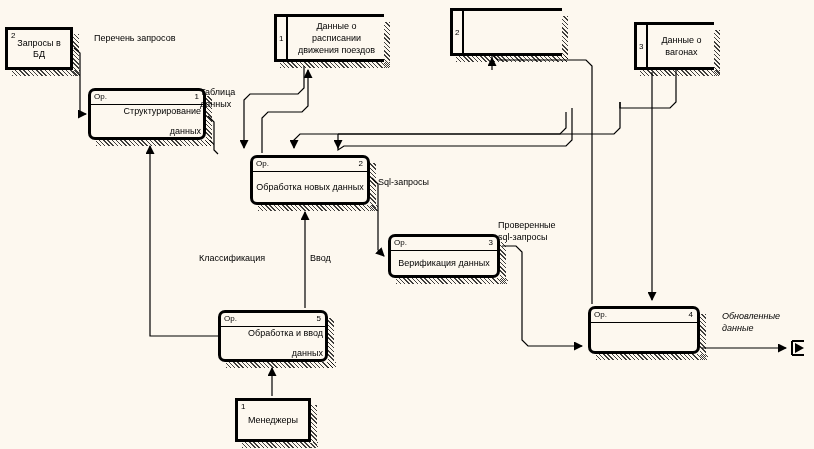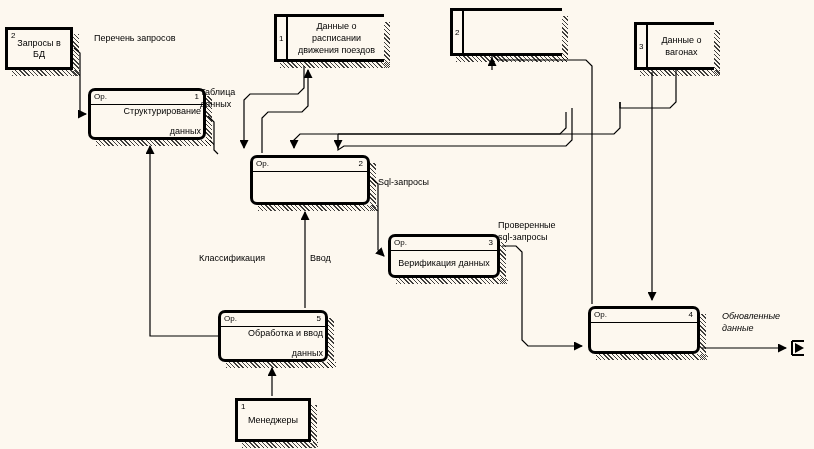--- a/index.html
+++ b/index.html
@@ -258,20 +258,21 @@
     <span class="proc-divider"></span>
     <span class="proc-tag">Ор.</span>
     <span class="proc-num">1</span>
     <span class="proc-label">Структурирование данных</span>
   </div>
 
   <div class="process" style="left:250px; top:155px; width:120px; height:50px;">
     <span class="proc-divider"></span>
     <span class="proc-tag">Ор.</span>
     <span class="proc-num">2</span>
+    <span class="proc-label">Обработка новых данных</span>
   </div>
 
   <div class="process" style="left:388px; top:234px; width:112px; height:44px;">
     <span class="proc-divider"></span>
     <span class="proc-tag">Ор.</span>
     <span class="proc-num">3</span>
     <span class="proc-label">Верификация данных</span>
   </div>
 
   <div class="process" style="left:218px; top:310px; width:110px; height:52px;">

